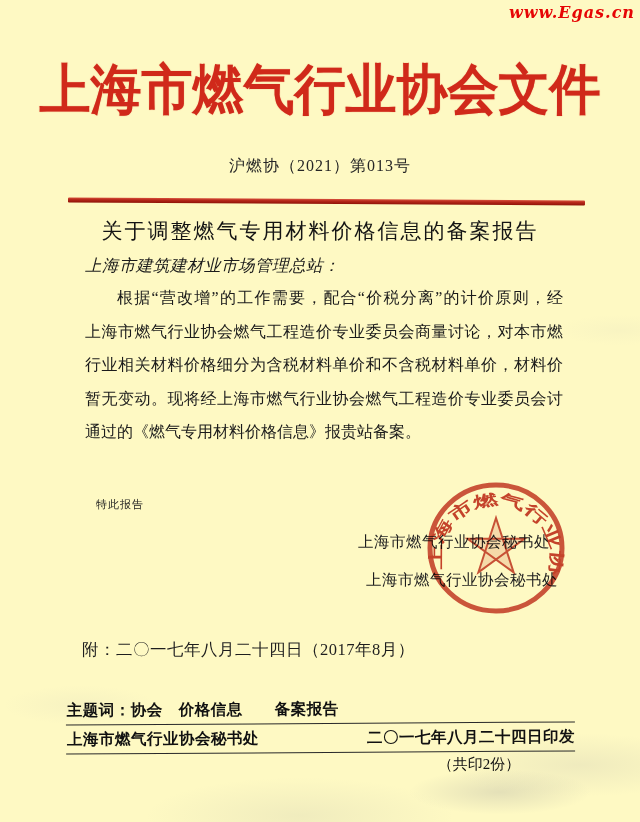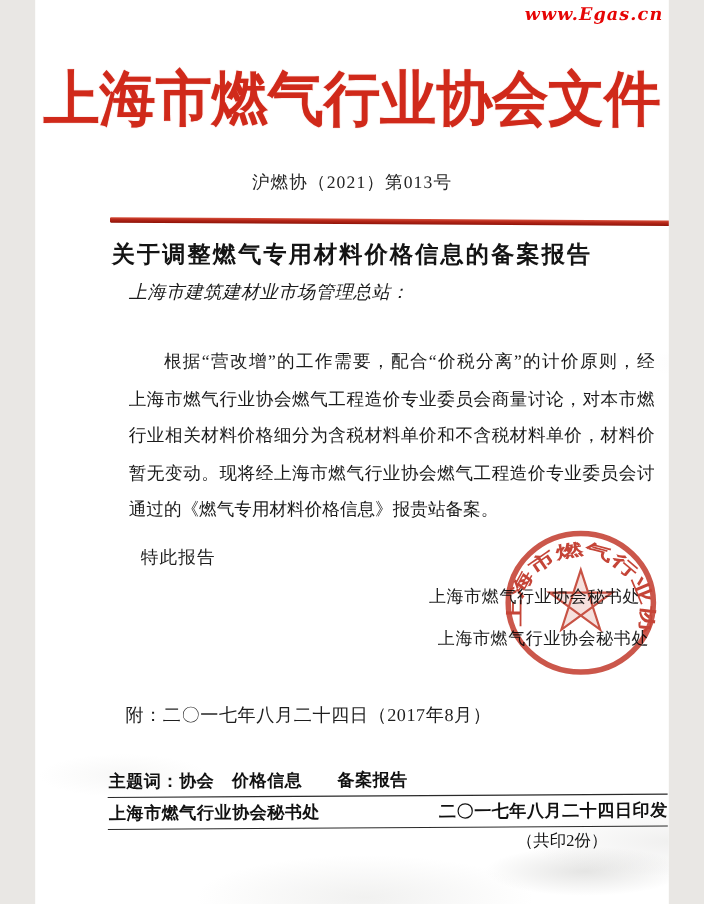--- a/index.html
+++ b/index.html
@@ -1,21 +1,20 @@
 <!DOCTYPE html>
 <html><head>
 <meta charset="utf-8">
 <style>
   html,body{margin:0;padding:0;background:#e9e7e4;}
   .page{
-    position:relative;width:532px;height:822px;margin:0 auto;
-    background:#ffffff;overflow:hidden;
+    position:relative;width:640px;height:822px;margin:0 auto;
+    background:#fef9c3;overflow:hidden;
     font-family:"Liberation Serif","DejaVu Serif",serif;
     color:#1e1e1e;
-    padding-left:44px;
   }
   .smudges{
     position:absolute;inset:0;pointer-events:none;
     background:
       radial-gradient(130px 32px at 500px 792px, rgba(160,160,156,.28), transparent 70%),
       radial-gradient(190px 45px at 580px 765px, rgba(172,170,166,.18), transparent 70%),
       radial-gradient(220px 55px at 300px 816px, rgba(168,168,162,.16), transparent 70%),
       radial-gradient(110px 28px at 80px 705px, rgba(180,180,176,.10), transparent 70%),
       radial-gradient(90px 22px at 620px 330px, rgba(185,183,180,.08), transparent 70%);
   }
@@ -36,41 +35,41 @@
     position:absolute;top:156px;left:0;width:100%;
     text-align:center;font-size:16px;color:#262626;letter-spacing:1px;
   }
   .red-rule{
     position:absolute;top:199px;left:68px;width:517px;height:4.5px;
     background:linear-gradient(to bottom,#d7503c 0%,#b7281a 40%,#8e1207 100%);
     transform:rotate(0.35deg);border-radius:1px;
   }
   .doc-title{
     position:absolute;top:217px;left:0;width:100%;
-    text-align:center;font-size:21px;font-weight:bold;
+    text-align:center;font-size:21px;font-weight:normal;
     letter-spacing:2px;color:#141414;white-space:nowrap;
   }
   .addressee{
     position:absolute;top:255px;left:85px;
     font-size:16.5px;letter-spacing:.5px;color:#1b1b1b;white-space:nowrap;font-style:italic;
   }
   .body-lines{
     position:absolute;top:281px;left:85px;width:478px;
     font-size:16px;color:#1b1b1b;
   }
   .body-lines .bl{
     height:33.5px;line-height:33.5px;
     text-align:justify;text-align-last:justify;
     overflow:hidden;
   }
-  .body-lines .bl.first{text-indent:2em;margin-top:32px;}
+  .body-lines .bl.first{text-indent:2em;}
   .body-lines .bl.last{text-align-last:left;}
   .closing{
     position:absolute;top:497px;left:96px;
-    font-size:16px;letter-spacing:1px;text-align:center;
+    font-size:11px;letter-spacing:1px;text-align:center;
   }
   .sig-org{
     position:absolute;top:532px;left:358px;
     font-size:15.5px;letter-spacing:.5px;white-space:nowrap;
   }
   .sig-date{
     position:absolute;top:570px;left:366px;
     font-size:15.5px;letter-spacing:.5px;white-space:nowrap;
   }
   .seal{

